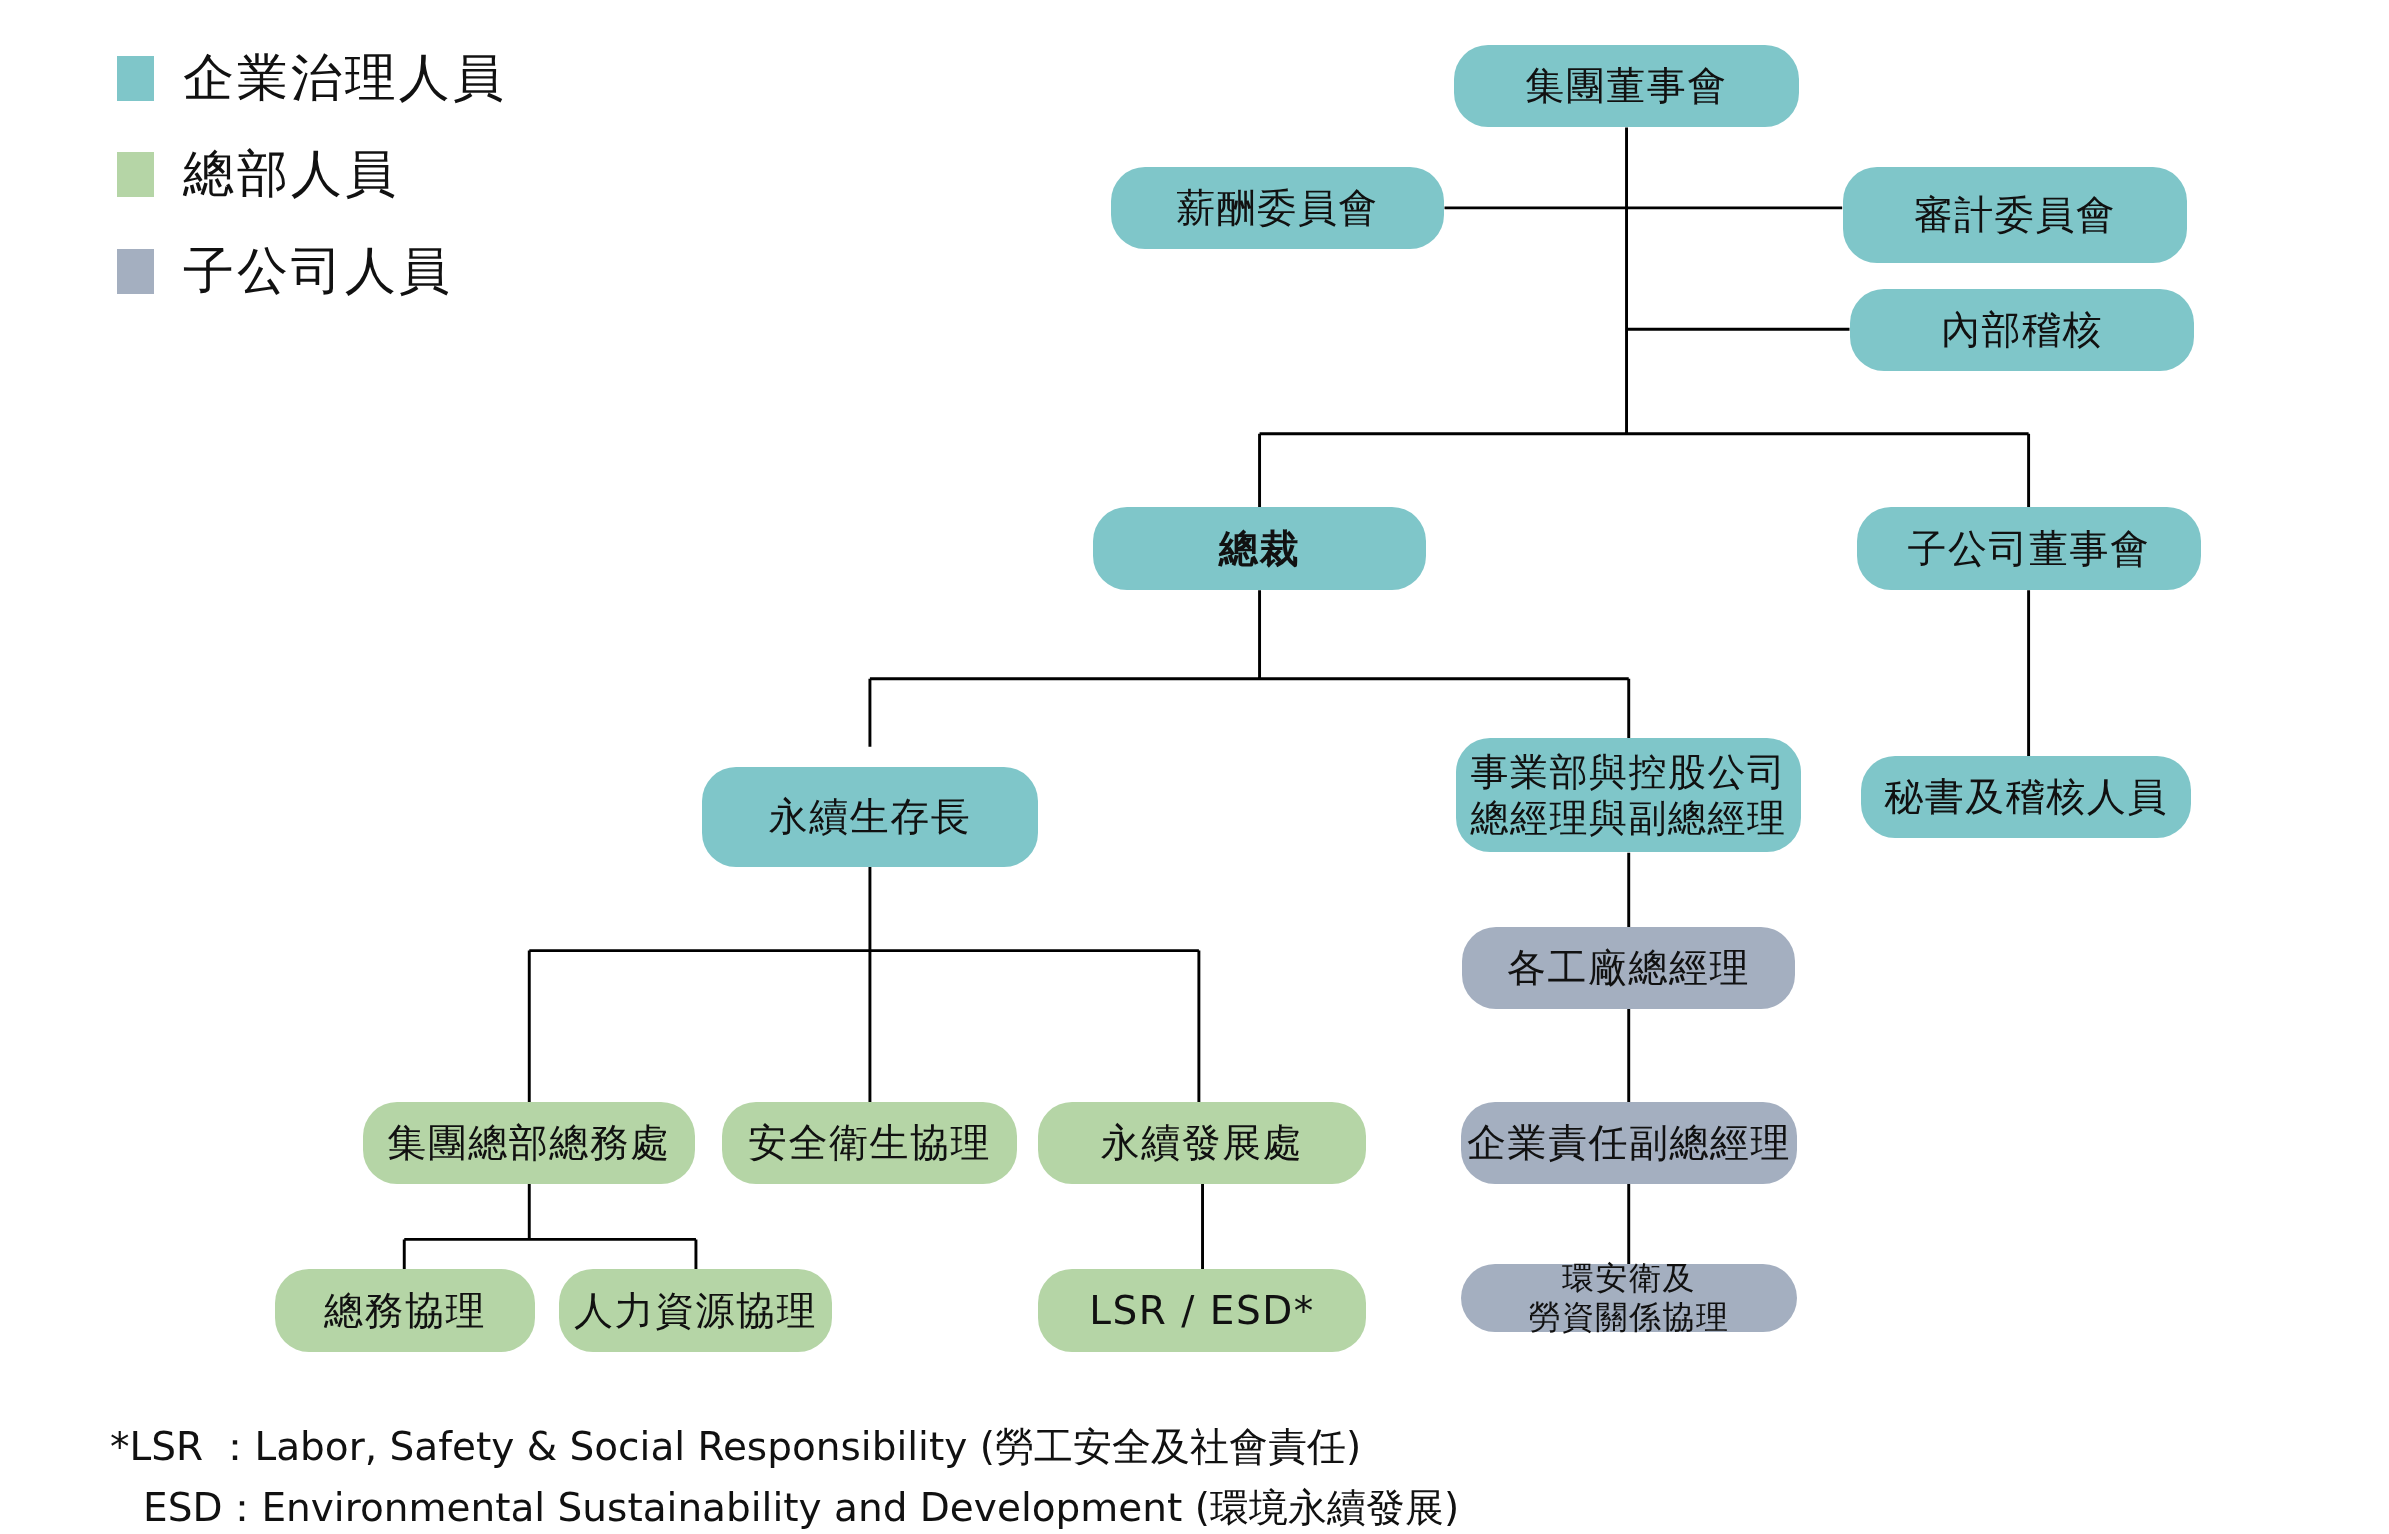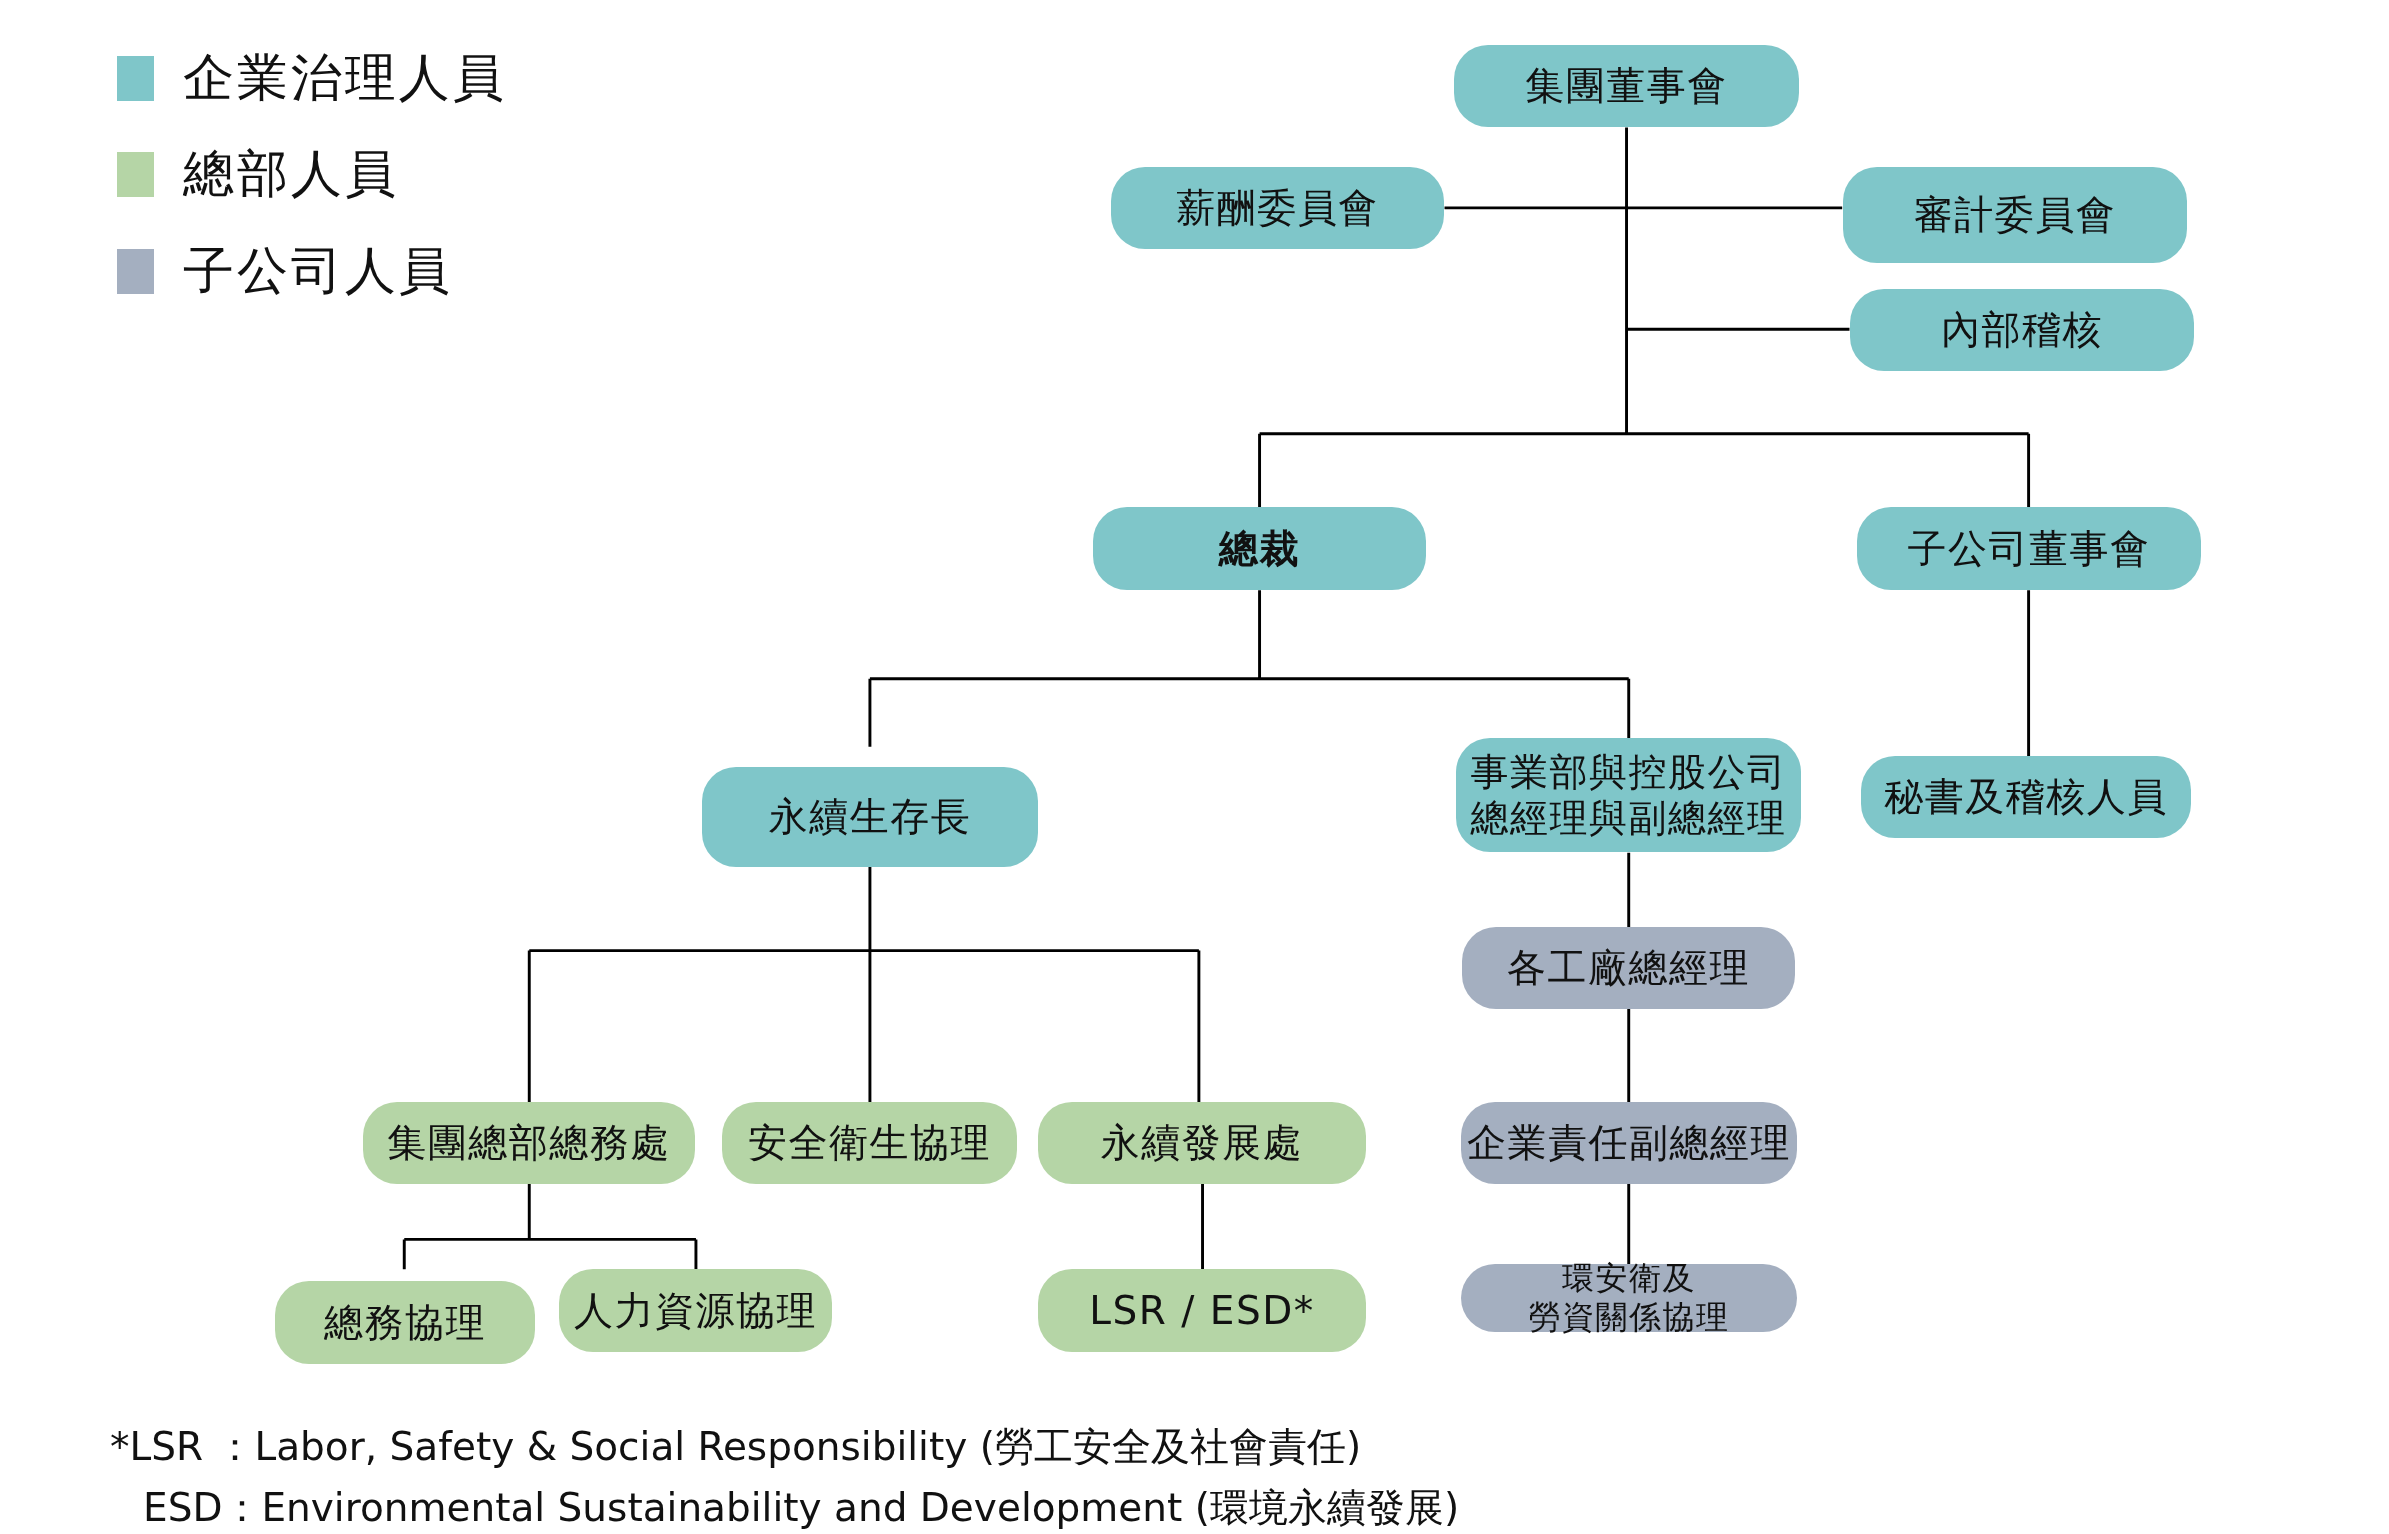--- a/index.html
+++ b/index.html
@@ -132,21 +132,21 @@
   </div>
 
   <div class="node" style="left: 722px; top: 1102px; width: 295px; height: 82px; background: rgb(181, 213, 166);">
     <span>安全衛生協理</span>
   </div>
 
   <div class="node" style="left: 1038px; top: 1102px; width: 328px; height: 82px; background: rgb(181, 213, 166);">
     <span>永續發展處</span>
   </div>
 
-  <div class="node" style="left: 275px; top: 1269px; width: 260px; height: 83px; background: rgb(181, 213, 166); margin-top: 12px;">
+  <div class="node" style="left: 275px; top: 1269px; width: 260px; height: 83px; background: rgb(181, 213, 166);">
     <span>總務協理</span>
   </div>
 
   <div class="node" style="left: 559px; top: 1269px; width: 273px; height: 83px; background: rgb(181, 213, 166);">
     <span>人力資源協理</span>
   </div>
 
   <div class="node" style="left: 1038px; top: 1269px; width: 328px; height: 83px; background: rgb(181, 213, 166);">
     <span>LSR / ESD*</span>
   </div>

